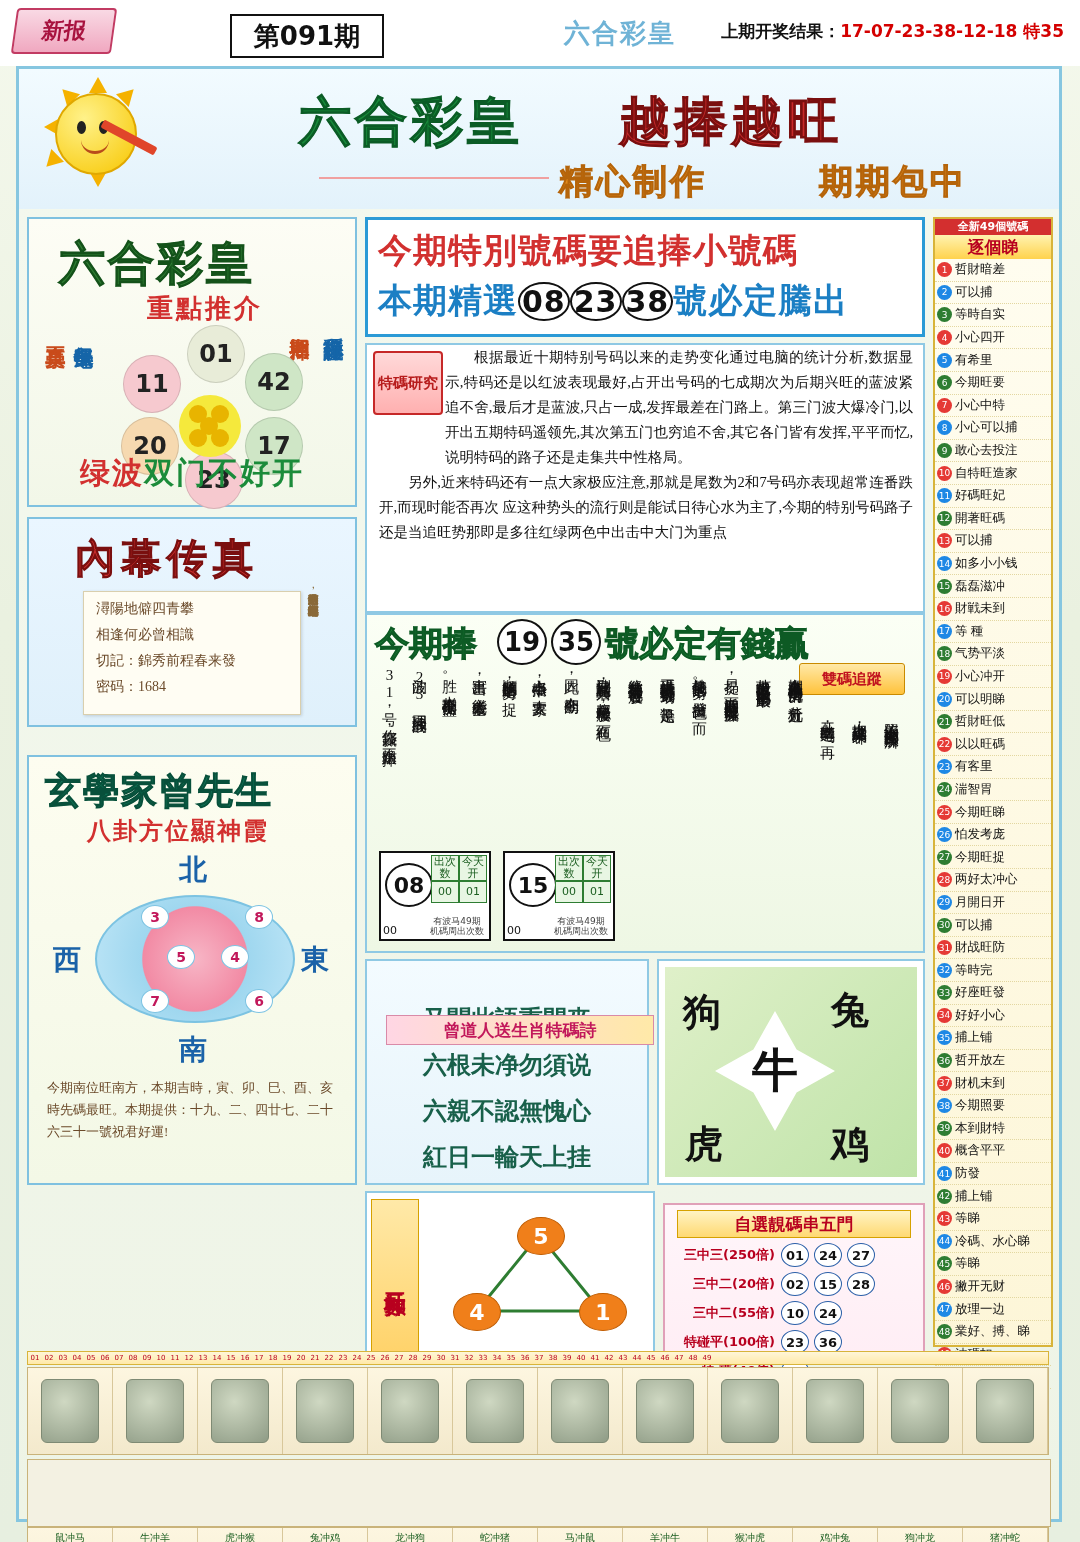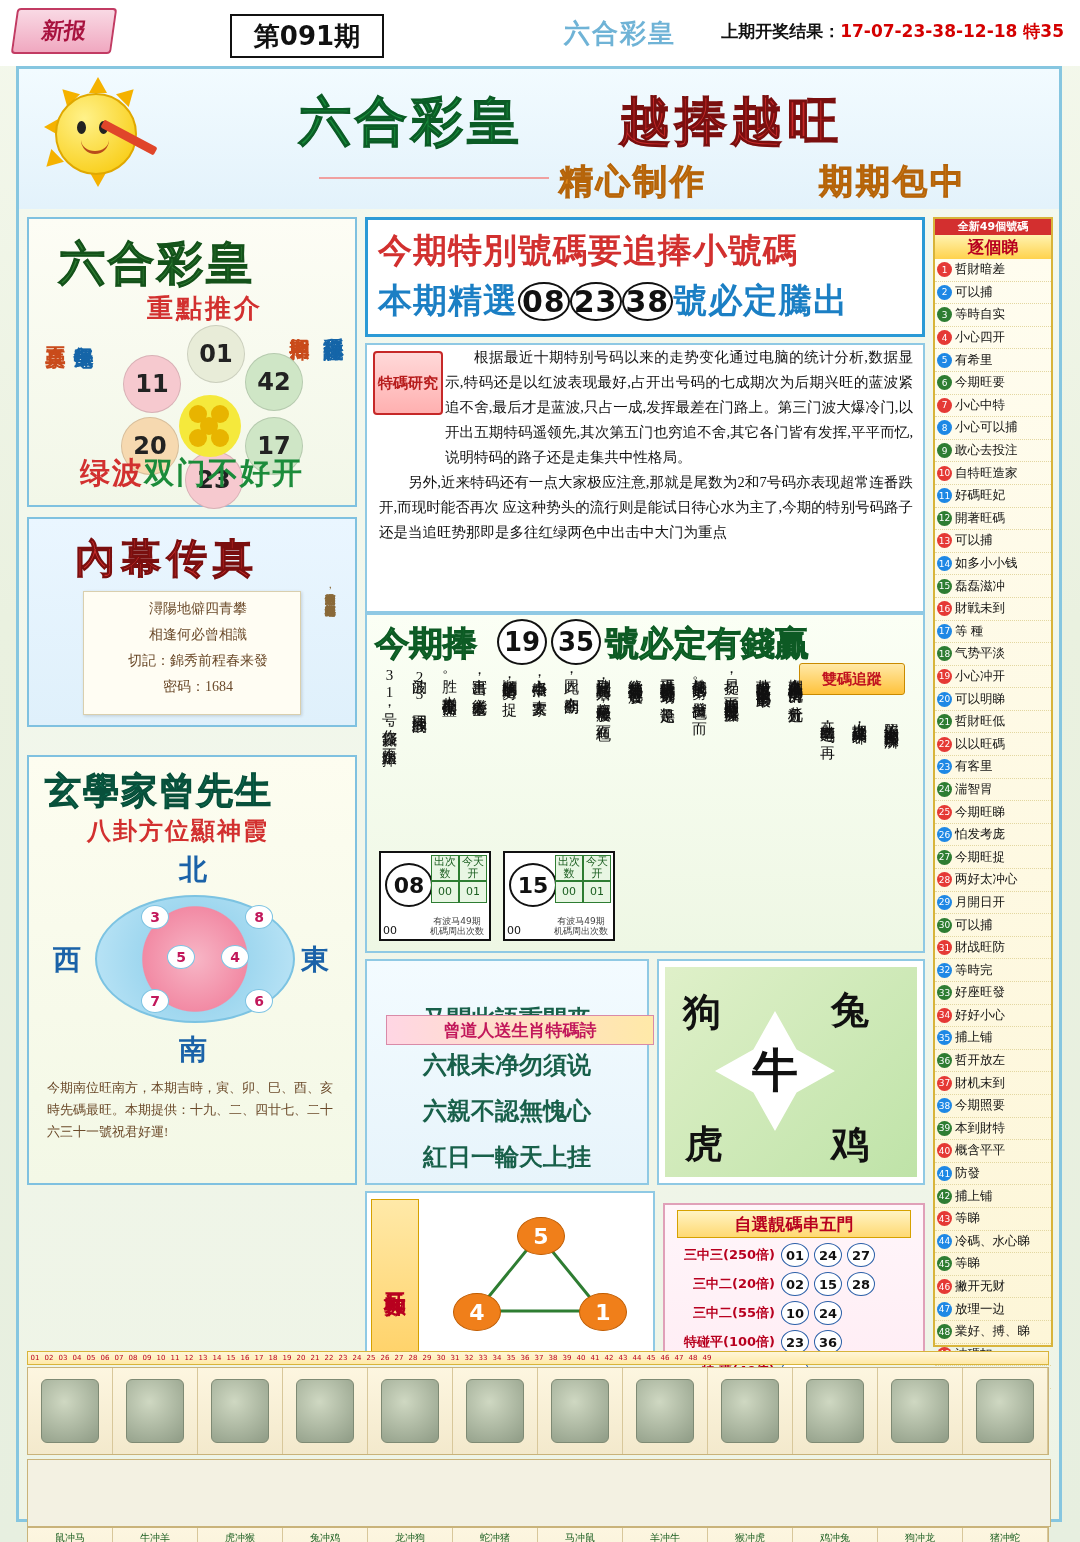--- a/index.html
+++ b/index.html
@@ -123,21 +123,21 @@
   .flower{
     position:absolute;left:150px;top:176px;width:62px;height:62px;border-radius:50%;
     background:#f5e93c;display:flex;align-items:center;justify-content:center;
   }
   .flower .petal{position:absolute;width:18px;height:18px;border-radius:50%;background:#e8b400;}
   .green-line{
     position:absolute;left:0;top:234px;width:326px;text-align:center;
     font-size:30px;font-weight:bold;color:#1b8b3a;letter-spacing:2px;
   }
   .green-line .red{color:#d2302f;}
-  .fax-box{margin-top:10px;height:210px;background:linear-gradient(180deg,#eaf6ff,#dff0fb);text-align:center;}
+  .fax-box{margin-top:10px;height:210px;background:linear-gradient(180deg,#eaf6ff,#dff0fb);}
   .fax-title{
     position:absolute;left:46px;top:12px;font-size:40px;font-weight:bold;color:#d2302f;
     -webkit-text-stroke:1px #7a0f0f;letter-spacing:6px;
   }
   .fax-paper{
     position:absolute;left:54px;top:72px;width:216px;height:122px;background:#fffdf3;
     border:1px solid #d9cfae;box-shadow:1px 1px 3px rgba(0,0,0,.15);
   }
   .fax-paper p{margin:8px 0 0 12px;font-size:14px;color:#6b4a2a;font-family:"Liberation Serif",serif;}
   .fax-side{

